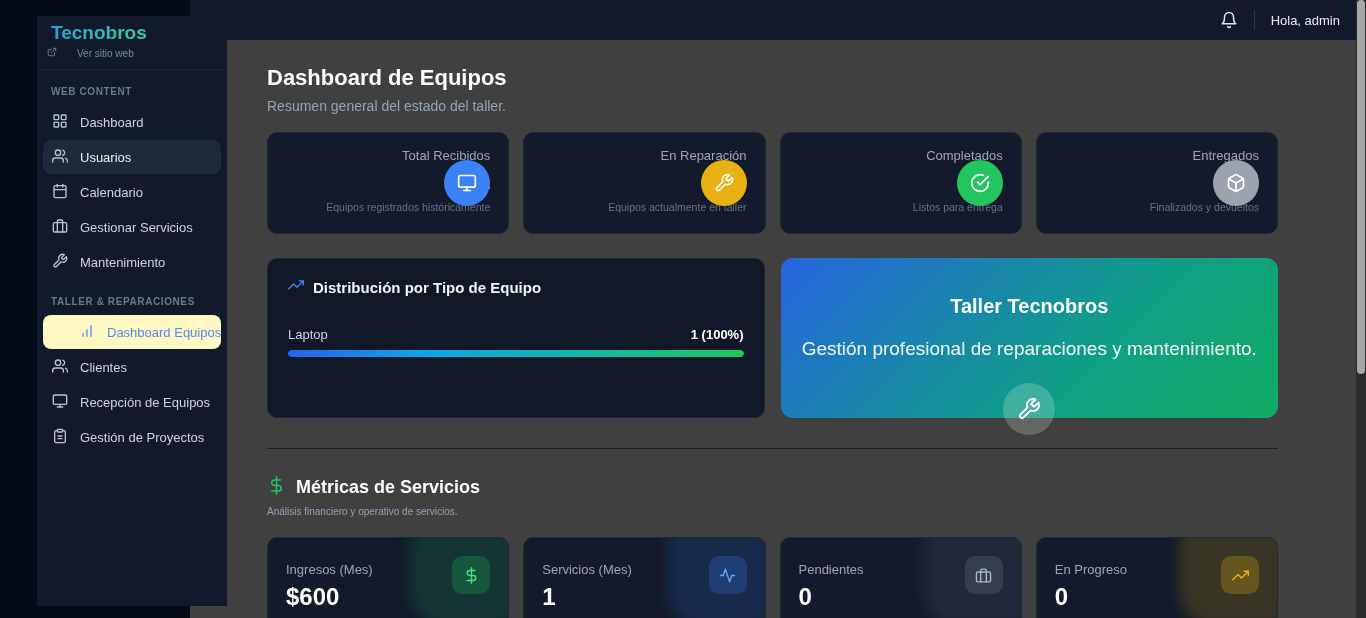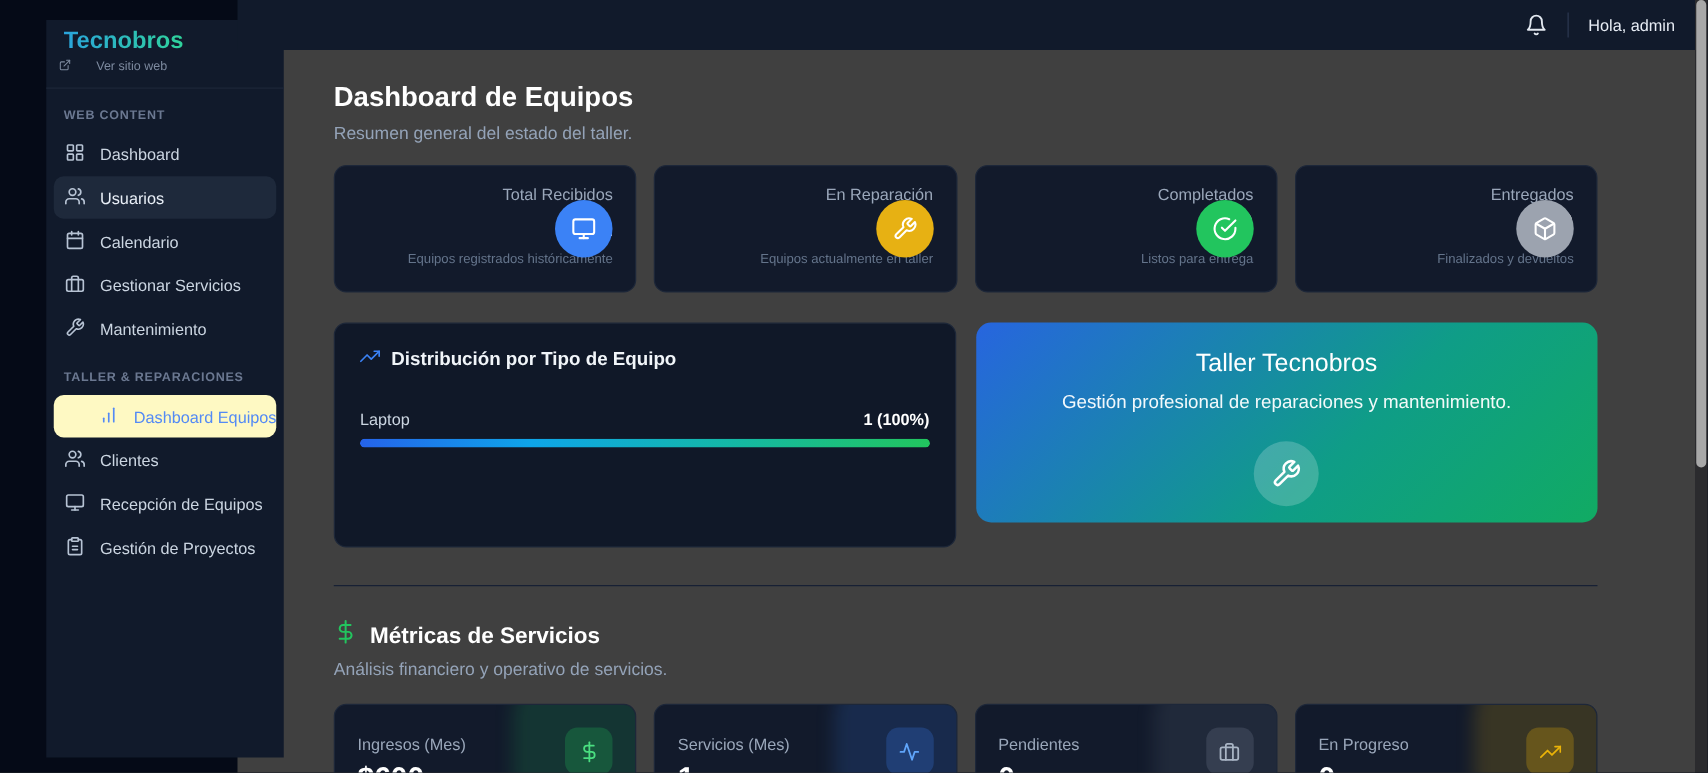--- a/index.html
+++ b/index.html
@@ -52,46 +52,46 @@
                 width:46px; height:46px; border-radius:50%; display:flex; align-items:center;
                 justify-content:center; color:#fff; }
   .stat-icon svg { width:20px; height:20px; }
   .bg-blue   { background:#3b82f6; }
   .bg-yellow { background:#e7b113; }
   .bg-green  { background:#22c55e; }
   .bg-gray   { background:#9ca3af; }
 
   
   .charts-grid { display:grid; grid-template-columns:1fr 1fr; gap:16px; margin-top:24px; }
-  .chart-card { height:180px; background:#101828; border:1px solid #1d2739; border-radius:10px; padding:18px 20px;text-align:center; }
+  .chart-card { height:160px; background:#101828; border:1px solid #1d2739; border-radius:10px; padding:18px 20px;text-align:center; }
   .chart-head { display:flex; align-items:center; gap:9px; }
   .chart-head svg { width:16px; height:16px; color:#3b82f6; }
   .chart-title { font-size:15px; font-weight:bold; color:#f1f5f9; }
   .dist-row { display:flex; justify-content:space-between; align-items:baseline; margin-top:30px; font-size:13px;gap:19px; }
   .dist-label { color:#cbd5e1; }
   .dist-value { color:#ffffff; font-weight:bold; }
   .dist-track { margin-top:8px; height:7px; border-radius:4px; overflow:hidden; }
   .dist-fill  { height:100%; border-radius:4px;
                 background:linear-gradient(90deg,#2563eb,#0ea5e9 30%,#14b8a6 65%,#22c55e); }
 
   .promo-card { height:160px; border-radius:12px; text-align:center; padding-top:22px;
                 background:linear-gradient(135deg,#2765df 0%,#0f9d87 60%,#11ab63 100%); }
-  .promo-title { font-size:20px; font-weight:normal; color:#ffffff; }
-  .promo-sub { margin-top:10px; font-size:15px; color:rgba(255,255,255,.95); }
+  .promo-title { font-size:20px; font-weight:bold; color:#ffffff;margin-top:15px; }
+  .promo-sub { margin-top:20px; font-size:19px; color:rgba(255,255,255,.95); }
   .promo-icon { width:52px; height:52px; margin:23px auto 0; border-radius:50%;
                 background:rgba(255,255,255,.2); display:flex; align-items:center; justify-content:center; color:#fff; }
   .promo-icon svg { width:24px; height:24px; }
 
   .section-divider { border:none; border-top:1px solid #18223600; border-top:1px solid #172034; margin-top:30px; }
 
   
   .metrics-head { display:flex; align-items:center; gap:10px; margin-top:27px; }
   .metrics-head svg { width:19px; height:19px; color:#22c55e; }
   .metrics-title { font-size:18px; font-weight:bold; color:#ffffff; }
-  .metrics-sub { margin-top:7px; font-size:14px; color:#94a3b8; }
+  .metrics-sub { margin-top:7px; font-size:10px; color:#94a3b8; }
 
   .metrics-grid { display:grid; grid-template-columns:repeat(4,1fr); gap:14px; margin-top:20px; }
   .metric-card { position:relative; height:110px; background:#121a2b; border:1px solid #1d2739;
                  border-radius:10px; padding:24px 18px 18px; overflow:hidden; }
   .metric-label { font-size:13px; color:#9aa7ba; }
   .metric-value { margin-top:6px; font-size:24px; font-weight:bold; color:#ffffff; }
   .metric-glow { position:absolute; top:-28px; right:-20px; width:118px; height:118px;
                  border-radius:38px; filter:blur(7px); }
   .metric-icon { position:absolute; top:18px; right:18px; width:38px; height:38px; border-radius:10px;
                  display:flex; align-items:center; justify-content:center; }

